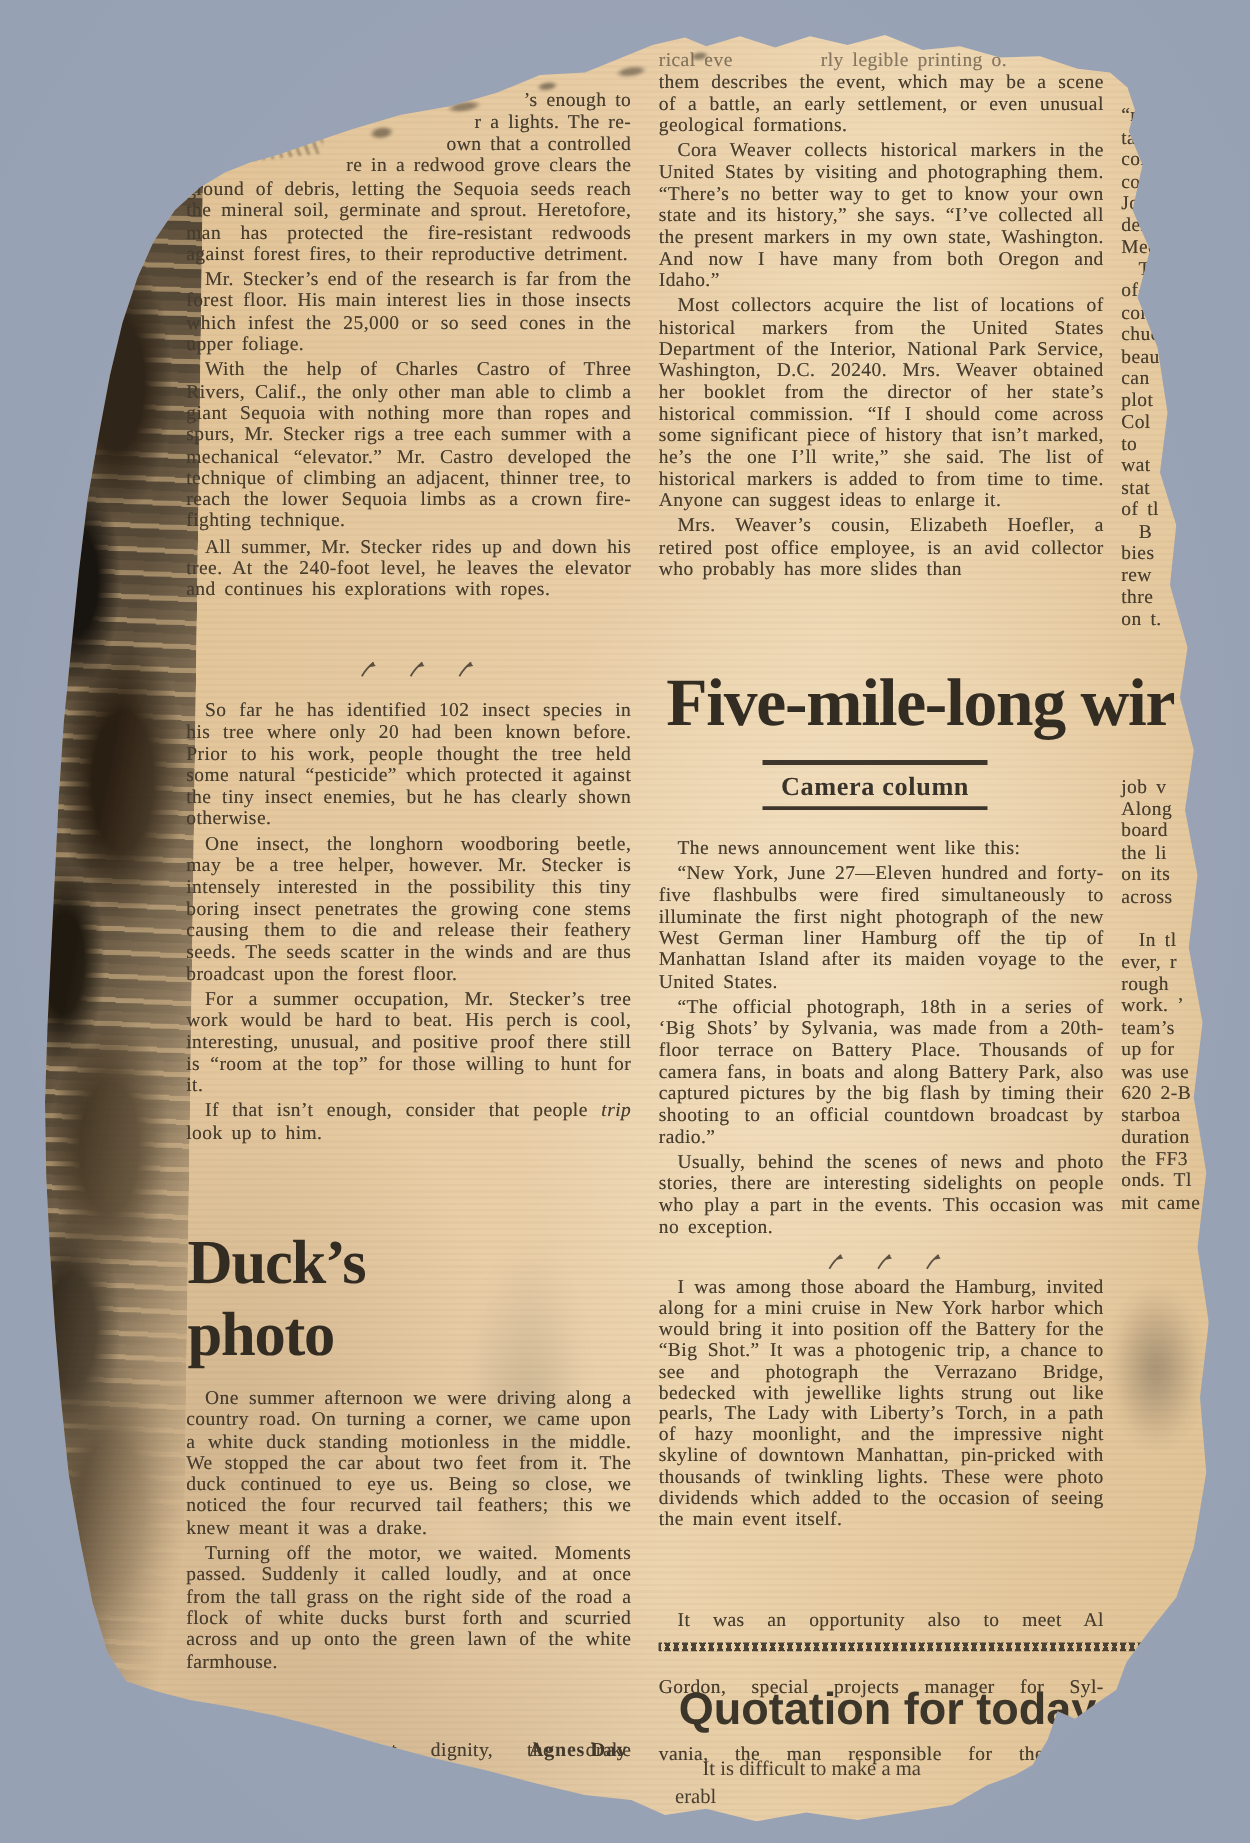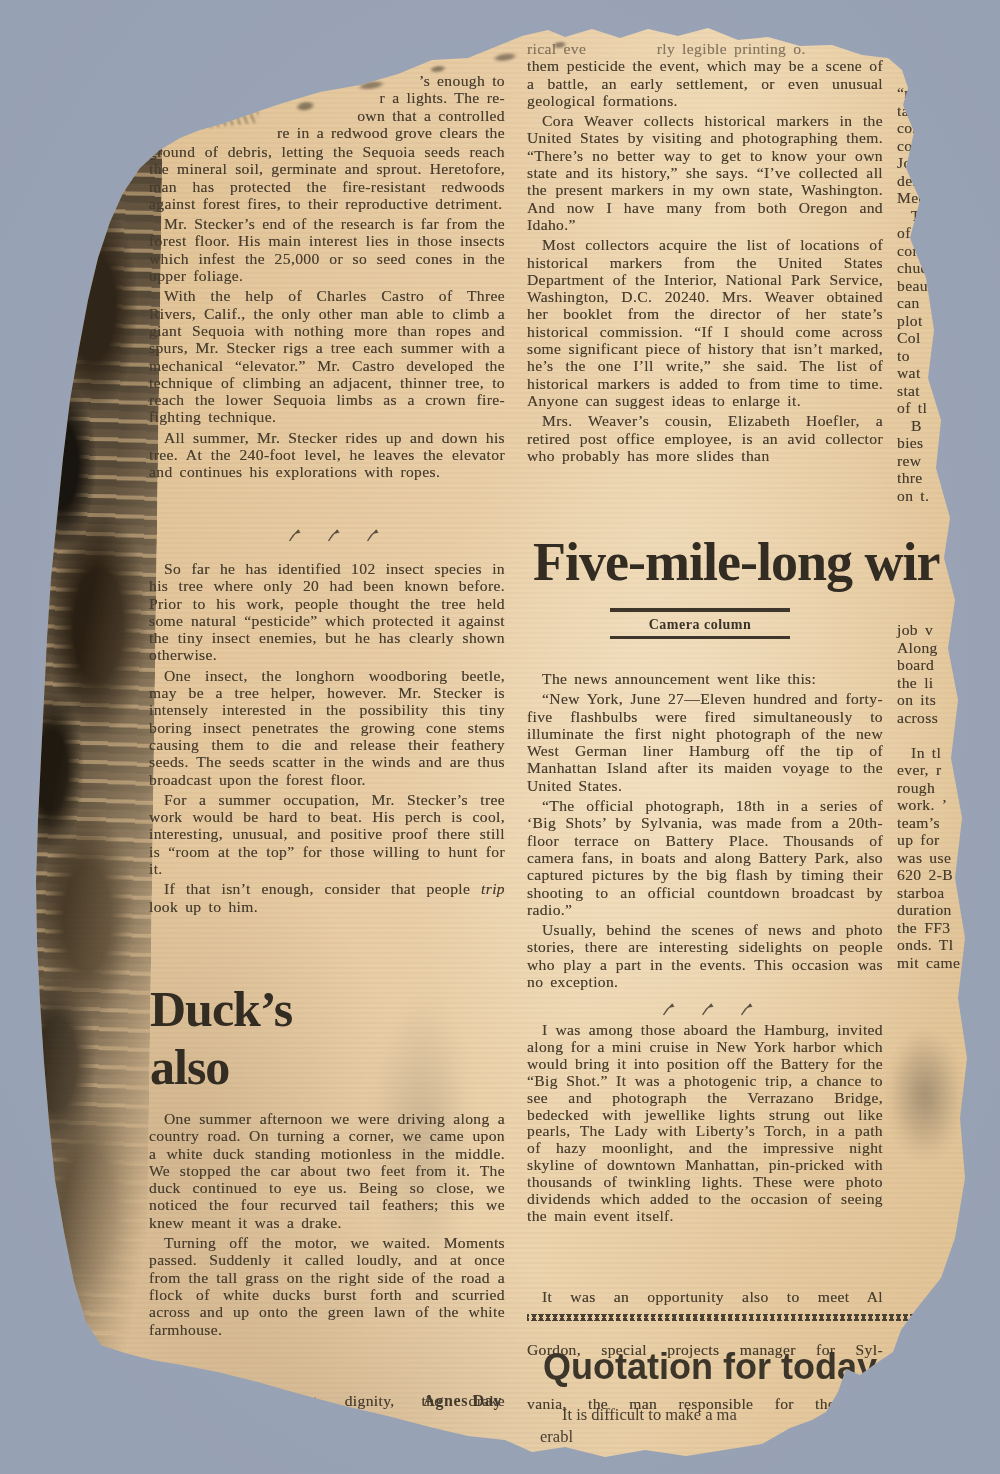--- a/index.html
+++ b/index.html
@@ -60,21 +60,21 @@
   .jline:first-child{text-indent:15px;}
   .line{white-space:pre;}
   .headline{position:absolute;color:#332c23;font-family:"Liberation Serif",serif;
        font-weight:700;}
   #head-duck{left:150px;top:980px;width:190px;font-size:50px;line-height:58px;letter-spacing:-1px;}
   #head-five{left:533px;top:534px;font-size:54px;line-height:56px;letter-spacing:-1px;white-space:nowrap;}
   #head-quote{left:543px;top:1347px;font-family:"Liberation Sans",sans-serif;font-size:36px;
        line-height:40px;letter-spacing:0;color:#3c352a;}
   #camera-head{position:absolute;left:610px;top:608px;width:180px;text-align:center;
        border-top:4px solid #3e362b;border-bottom:3px solid #3e362b;padding:5px 0 3px;
-       font-weight:700;font-size:14px;color:#3a332a;letter-spacing:.5px;}
+       font-weight:700;font-size:21px;color:#3a332a;letter-spacing:.5px;}
   .dingbats{position:absolute;display:flex;gap:26px;opacity:.85;}
   #zigzag{position:absolute;left:527px;top:1314px;width:432px;height:7px;
        background:repeating-linear-gradient(112deg,#4a4133 0 2.5px,transparent 2.5px 6.5px),
                   repeating-linear-gradient(68deg,#4a4133 0 2.5px,transparent 2.5px 6.5px);}
   #byline{position:absolute;left:150px;top:1392px;width:352px;text-align:right;
        font-weight:700;font-size:16px;color:#42392c;letter-spacing:.6px;}
   #quote-lines{position:absolute;left:540px;top:1404px;width:330px;font-size:16.5px;
        line-height:22px;color:#473d2f;}
   #quote-lines .line:first-child{text-indent:22px;}
   #duck-tail .line2{padding-left:56px;}
@@ -121,35 +121,35 @@
         </svg>
     </div>
 
     <div class="col" style="left:149px;top:560px;">
       <p>So far he has identified 102 insect species in his tree where only 20 had been known before. Prior to his work, people thought the tree held some natural “pesticide” which protected it against the tiny insect enemies, but he has clearly shown otherwise.</p>
       <p>One insect, the longhorn woodboring beetle, may be a tree helper, however. Mr. Stecker is intensely interested in the possibility this tiny boring insect penetrates the growing cone stems causing them to die and release their feathery seeds. The seeds scatter in the winds and are thus broadcast upon the forest floor.</p>
       <p>For a summer occupation, Mr. Stecker’s tree work would be hard to beat. His perch is cool, interesting, unusual, and positive proof there still is “room at the top” for those willing to hunt for it.</p>
       <p><span>If that isn’t enough, consider that people </span><i>trip</i><span> look up to him.</span></p>
     </div>
 
-    <div id="head-duck" class="headline">Duck’s also</div>
+    <div id="head-duck" class="headline">Duck’s photo</div>
 
     <div class="col" style="left:149px;top:1110px;">
       <p>One summer afternoon we were driving along a country road. On turning a corner, we came upon a white duck standing motionless in the middle. We stopped the car about two feet from it. The duck continued to eye us. Being so close, we noticed the four recurved tail feathers; this we knew meant it was a drake.</p>
       <p>Turning off the motor, we waited. Moments passed. Suddenly it called loudly, and at once from the tall grass on the right side of the road a flock of white ducks burst forth and scurried across and up onto the green lawn of the white farmhouse.</p>
     </div>
     <div id="duck-tail" class="col" style="left:149px;top:1356px;">
       <div class="jline">Then, with great dignity, the drake</div>
       <div class="line2">over and joined them.</div>
     </div>
     <div id="byline">Agnes Day</div>
 
     <div class="col" style="left:527px;top:40px;">
       <div class="pre faded">rical eve          rly legible printing o.</div>
-      <p class="noind">them pesticide the event, which may be a scene of a battle, an early settlement, or even unusual geological formations.</p>
+      <p class="noind">them describes the event, which may be a scene of a battle, an early settlement, or even unusual geological formations.</p>
       <p>Cora Weaver collects historical markers in the United States by visiting and photographing them. “There’s no better way to get to know your own state and its history,” she says. “I’ve collected all the present markers in my own state, Washington. And now I have many from both Oregon and Idaho.”</p>
       <p>Most collectors acquire the list of locations of historical markers from the United States Department of the Interior, National Park Service, Washington, D.C. 20240. Mrs. Weaver obtained her booklet from the director of her state’s historical commission. “If I should come across some significant piece of history that isn’t marked, he’s the one I’ll write,” she said. The list of historical markers is added to from time to time. Anyone can suggest ideas to enlarge it.</p>
       <p>Mrs. Weaver’s cousin, Elizabeth Hoefler, a retired post office employee, is an avid collector who probably has more slides than</p>
     </div>
 
     <div id="head-five" class="headline">Five-mile-long wir</div>
 
     <div id="camera-head">Camera column</div>
 
     <div class="col" style="left:527px;top:670px;">

